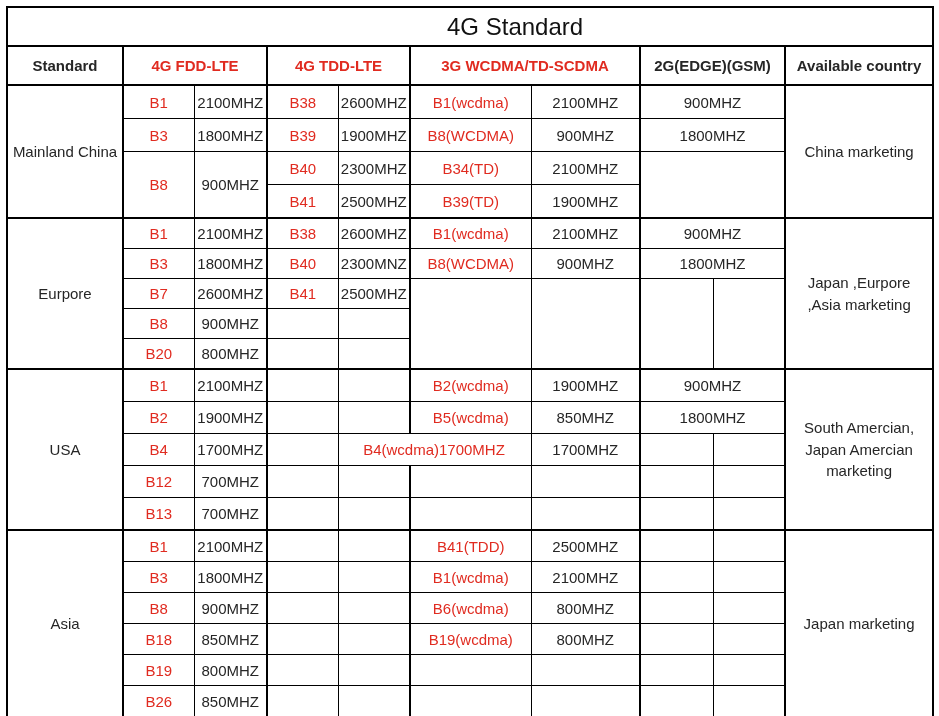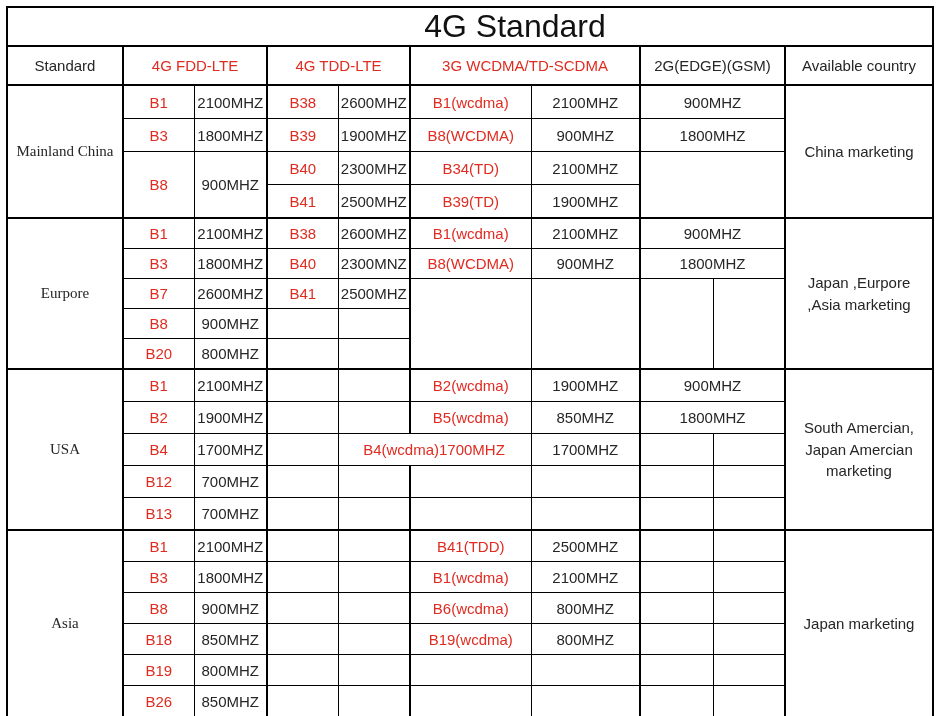--- a/index.html
+++ b/index.html
@@ -31,32 +31,32 @@
   
   tr.sec td{border-top:2px solid var(--border-black);margin-left:36px;}
   
   tr.rt td{height:37px;}
   tr.rh td{height:37px;}
   tr.rc td{height:32px;}
   tr.re td{height:29px;}
   tr.ru td{height:31px;}
   tr.rj td{height:30px;}
   .title-cell{
-    font-size:32px;
+    font-size:24px;
     color:#111111;
     border-bottom:2px solid var(--border-black);
     padding-left:90px; 
   }
   tr.rh td{
-    font-weight:normal;
+    font-weight:bold;
     border-bottom:2px solid var(--border-black);
     border-radius:17px;
   }
   .red{color:var(--band-red);}
-  .region-cell{white-space:normal;line-height:1.3;font-family:Liberation Serif, serif;}
+  .region-cell{white-space:normal;line-height:1.3;}
   .country-cell{white-space:normal;line-height:1.45;padding:4px 6px;text-align:center;}
   .overflow-right{padding-right:1px;}
 </style>
 </head>
 <body>
 
 <div class="sheet">
 <table>
   <colgroup>
     <col style="width:116px">

